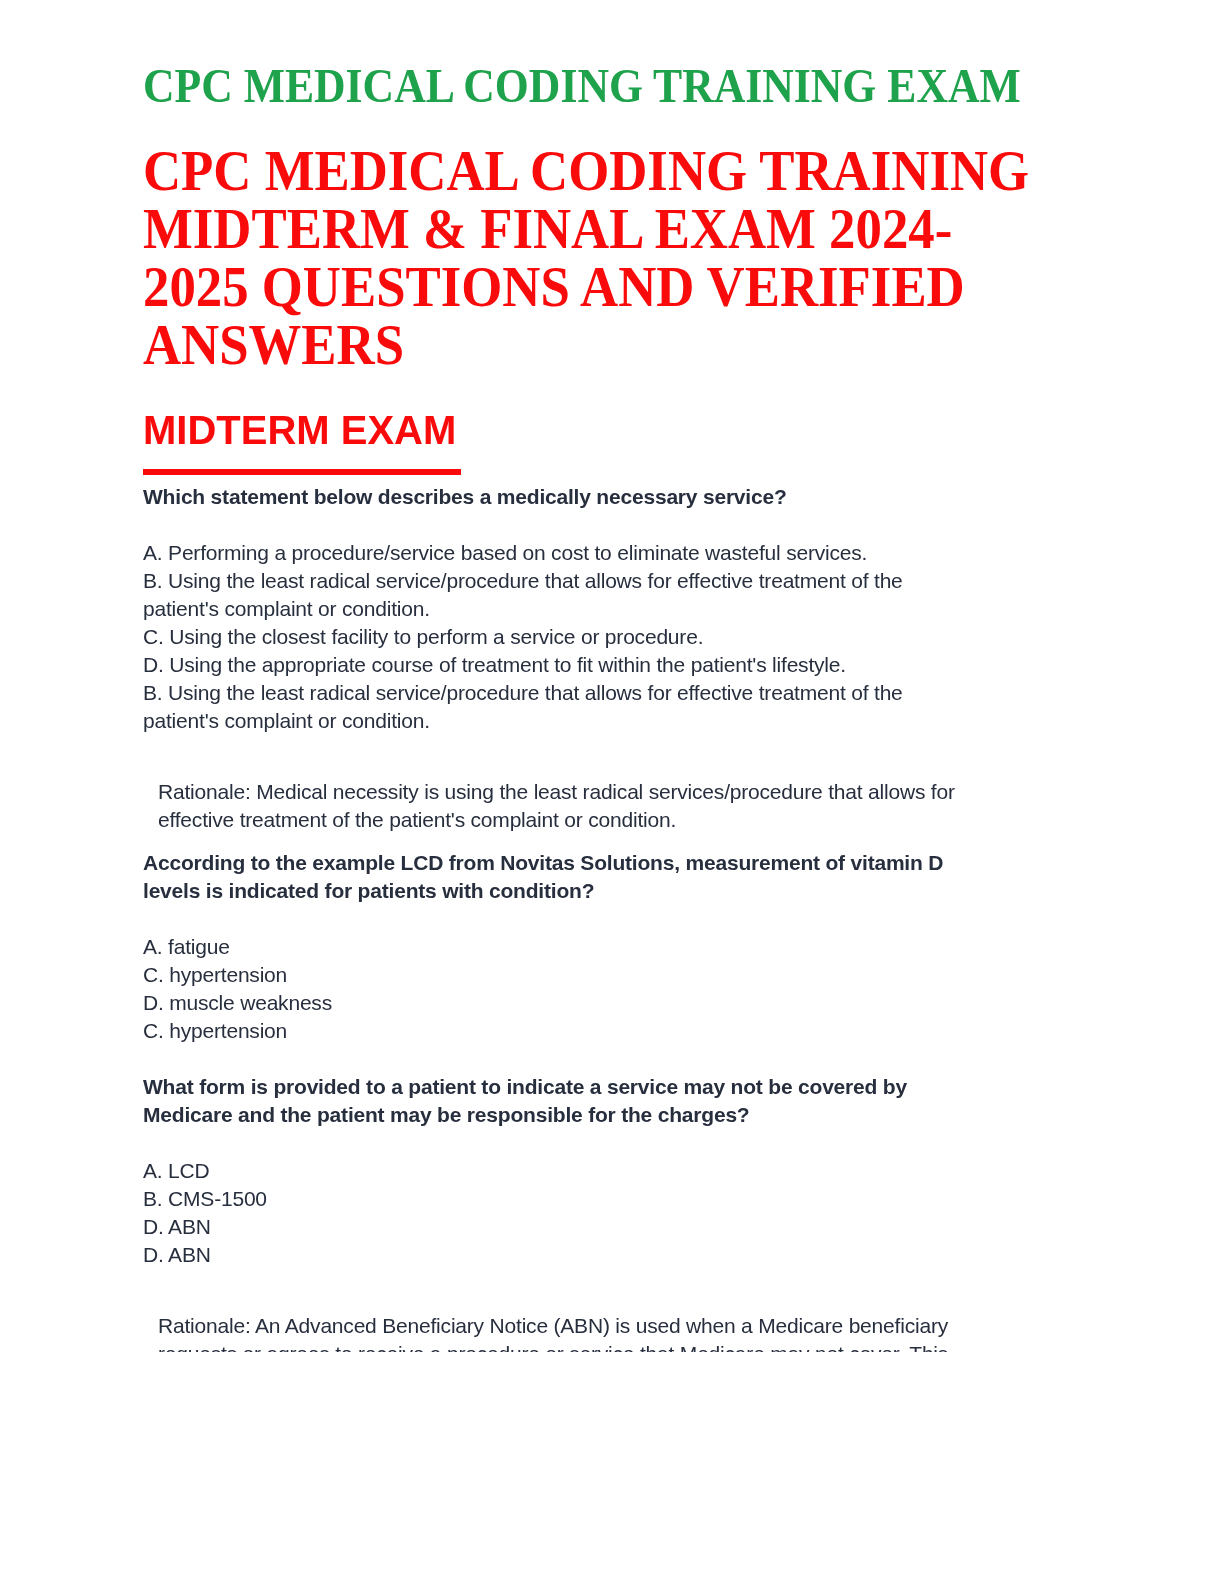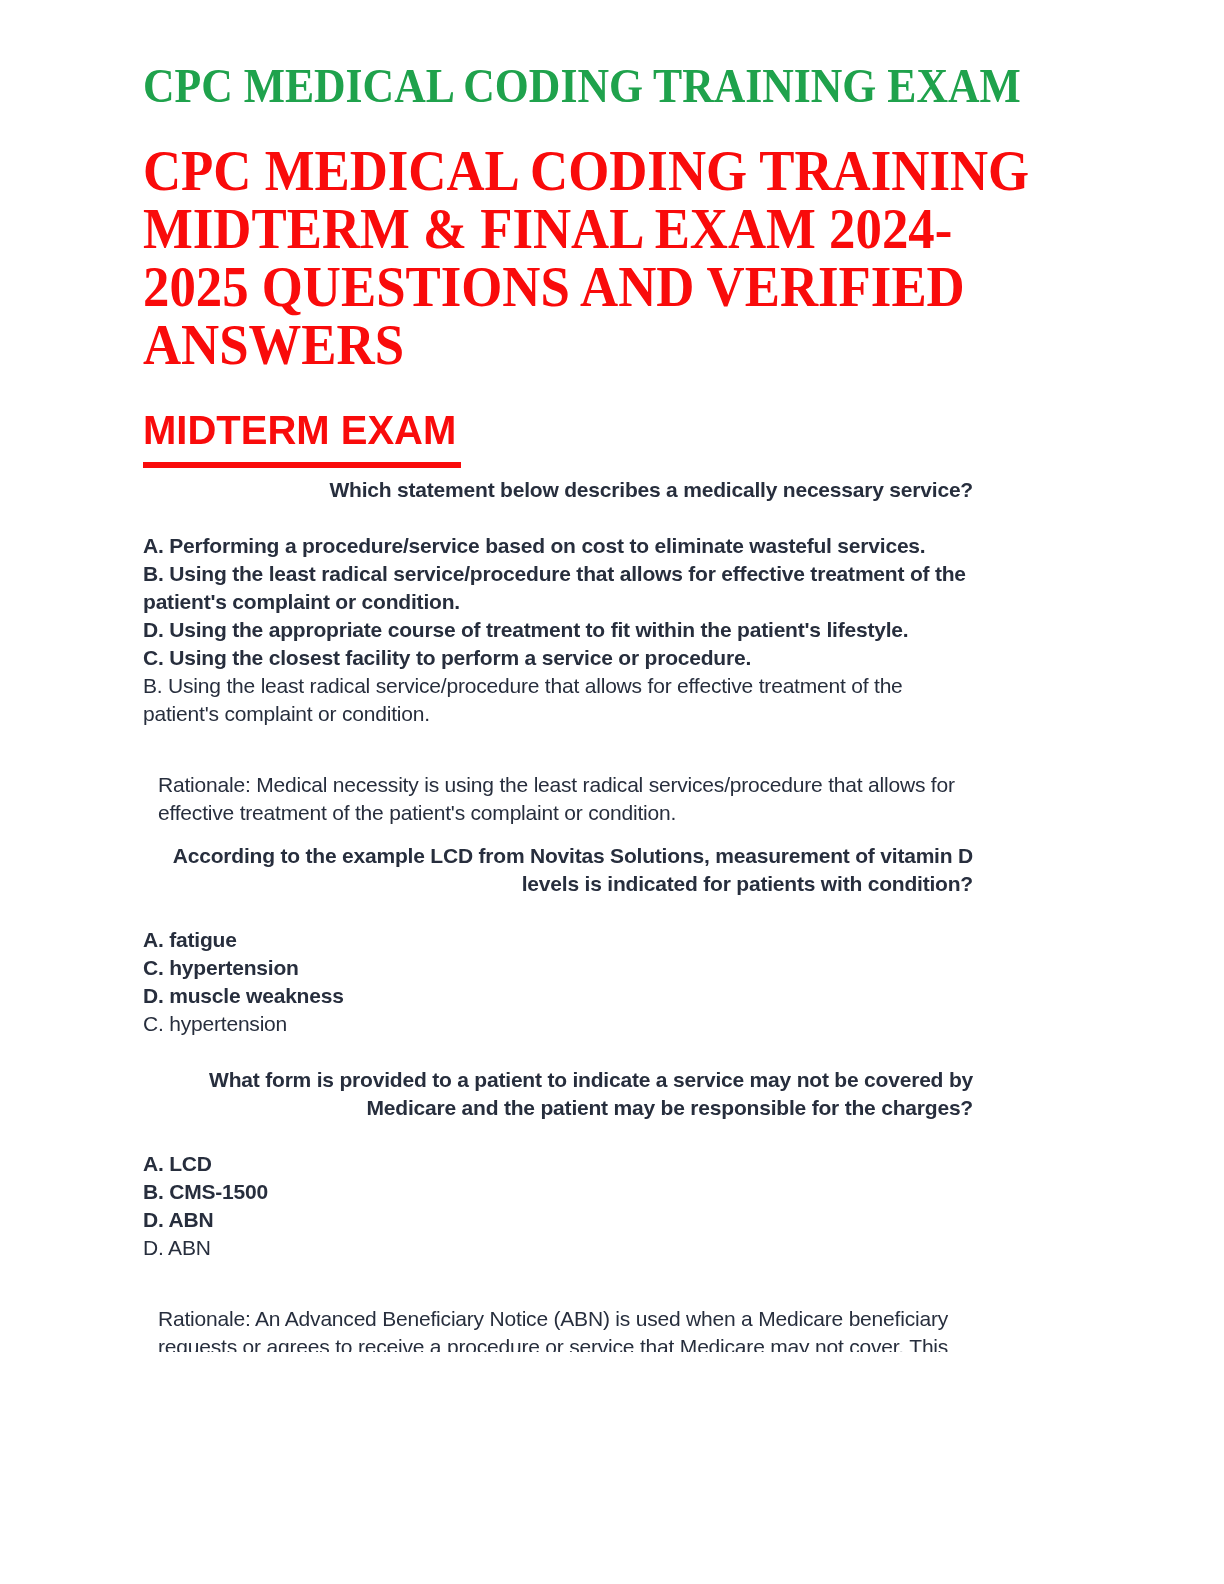--- a/index.html
+++ b/index.html
@@ -45,34 +45,34 @@
     margin-bottom: 8px;
   }
   .section-heading {
     display: inline-block;
     font-family: "Liberation Sans", sans-serif;
     font-weight: bold;
     font-size: 40px;
     line-height: 40px;
     color: #F90B0B;
     border-bottom: 6px solid #F90B0B;
-    padding-bottom: 12px;
+    padding-bottom: 19px;
     padding-right: 5px;
   }
   
   .body-col {
     width: 830px;
     font-family: "Liberation Sans", sans-serif;
     font-size: 21px;
     line-height: 28px;
     color: #272E3D;
     letter-spacing: -0.2px;
   }
-  .q-text   { font-weight: bold; margin: 0; text-align: right; }
-  .opt-line { font-weight: bold; margin: 0; }
+  .q-text   { font-weight: bold; margin: 0; }
+  .opt-line { font-weight: normal; margin: 0; }
   .ans-line { font-weight: normal; margin: 0; }
   .rationale { font-weight: normal; margin: 15px; }
   .spacer { height: 28px; }
 </style>
 </head>
 <body>
 
 <div class="page">
 
   <div class="header-title">CPC MEDICAL CODING TRAINING EXAM</div>
@@ -83,22 +83,22 @@
     <span class="section-heading">MIDTERM EXAM</span>
   </div>
 
   <div class="body-col">
 
     <div class="q-block">
       <p class="q-text">Which statement below describes a medically necessary service?</p>
       <div class="spacer"></div>
       <p class="opt-line">A. Performing a procedure/service based on cost to eliminate wasteful services.</p>
       <p class="opt-line">B. Using the least radical service/procedure that allows for effective treatment of the patient's complaint or condition.</p>
+      <p class="opt-line">C. Using the closest facility to perform a service or procedure.</p>
       <p class="opt-line">D. Using the appropriate course of treatment to fit within the patient's lifestyle.</p>
-      <p class="opt-line">C. Using the closest facility to perform a service or procedure.</p>
       <p class="ans-line">B. Using the least radical service/procedure that allows for effective treatment of the patient's complaint or condition.</p>
       <div class="spacer"></div>
       <p class="rationale">Rationale: Medical necessity is using the least radical services/procedure that allows for effective treatment of the patient's complaint or condition.</p>
     </div>
 
     <div class="q-block">
       <p class="q-text">According to the example LCD from Novitas Solutions, measurement of vitamin D levels is indicated for patients with condition?</p>
       <div class="spacer"></div>
       <p class="opt-line">A. fatigue</p>
       <p class="opt-line">C. hypertension</p>

